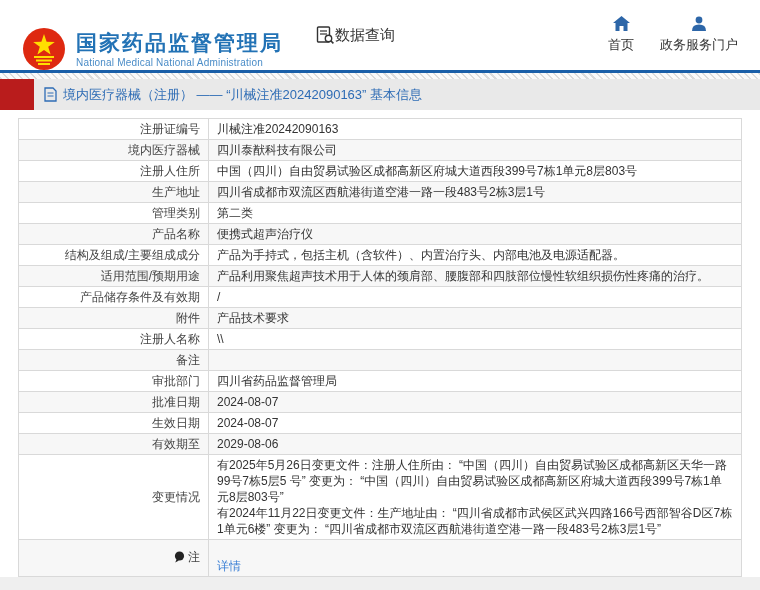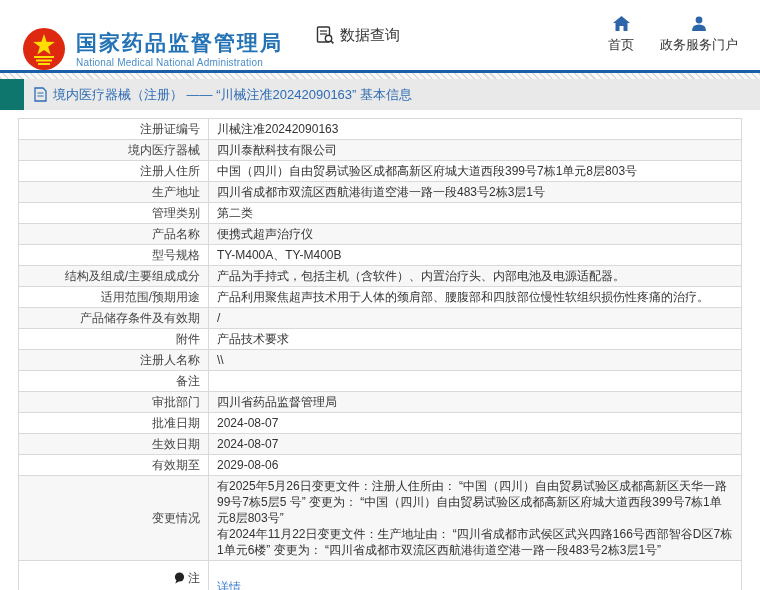--- a/index.html
+++ b/index.html
@@ -14,35 +14,35 @@
     height:70px; background:#fff;
     display:flex; align-items:center;
     padding:0 22px;
   }
   .brand { display:flex; align-items:center; cursor:pointer;margin-top:28px; }
   .emblem { width:44px; height:44px; flex:0 0 auto; }
   .brand-text { margin-left:10px; }
   .brand-cn { font-size:21px; font-weight:bold; color:#2272b5; letter-spacing:2px; line-height:24px; }
   .brand-en { font-size:10px; color:#4a8cc7; margin-top:2px; letter-spacing:0.2px; }
   .data-query {
-    margin-left:32px; display:flex; align-items:center; gap:5px;
+    margin-left:32px; display:flex; align-items:center; 
     font-size:15px; color:#333; cursor:pointer;
   }
   .hd-spacer { flex:1; }
   .hd-nav { display:flex; gap:26px; align-items:flex-end; }
   .hd-nav-item { display:flex; flex-direction:column; align-items:center; cursor:pointer; }
   .hd-nav-item .nav-label { font-size:13px; color:#333; margin-top:5px;text-align:center; }
   
   .blue-line { height:3px; background:#1a5fa8; }
   .hatch {
     height:6px;
     background:repeating-linear-gradient(45deg,#dcdcdc 0 1.5px,#fafafa 1.5px 5px);
   }
   
-  .title-row { background:#0f766e; padding-left:24px; }
+  .title-row { background:#b91c1c; padding-left:34px; }
   .title-strip {
     background:#e9e9e9; height:31px;
     display:flex; align-items:center; padding-left:10px; gap:6px;
   }
   .page-title { font-size:13px; color:#2e6cb5; }
   
   .content { background:#fff; padding:8px 18px 0 18px; }
   table.info {
     width:100%; border-collapse:collapse;
     font-size:12px; color:#333;
@@ -151,24 +151,20 @@
   <tr>
     <td class="label">管理类别</td>
     <td class="value">第二类</td>
   </tr>
 
   <tr>
     <td class="label">产品名称</td>
     <td class="value">便携式超声治疗仪</td>
   </tr>
 
-  <tr>
-    <td class="label">型号规格</td>
-    <td class="value">TY-M400A、TY-M400B</td>
-  </tr>
 
   <tr>
     <td class="label">结构及组成/主要组成成分</td>
     <td class="value">产品为手持式，包括主机（含软件）、内置治疗头、内部电池及电源适配器。</td>
   </tr>
 
   <tr>
     <td class="label">适用范围/预期用途</td>
     <td class="value">产品利用聚焦超声技术用于人体的颈肩部、腰腹部和四肢部位慢性软组织损伤性疼痛的治疗。</td>
   </tr>

